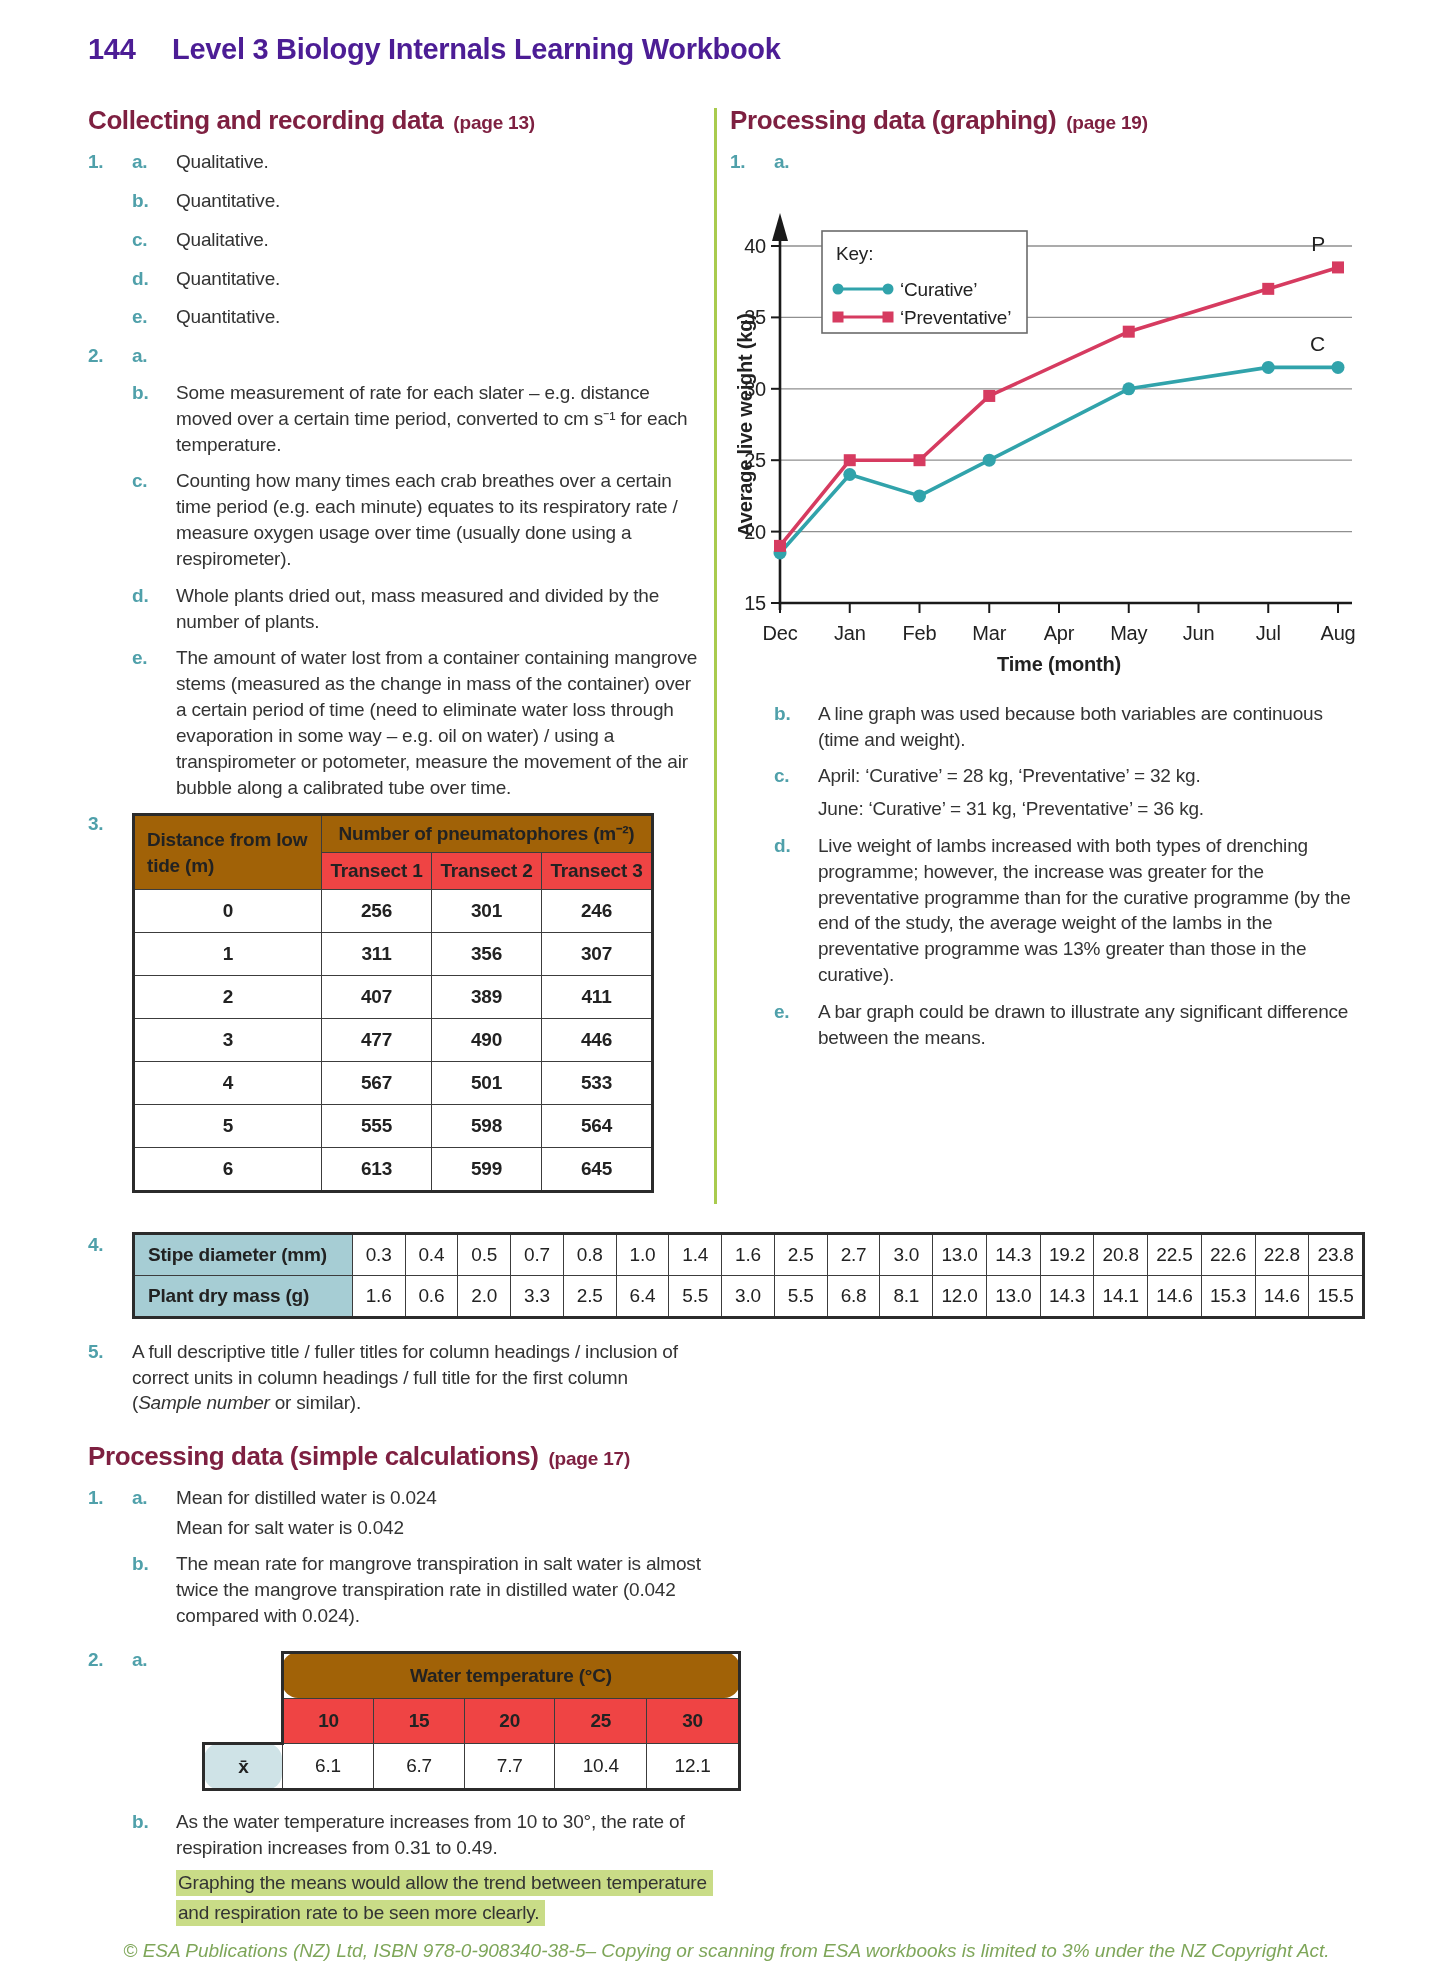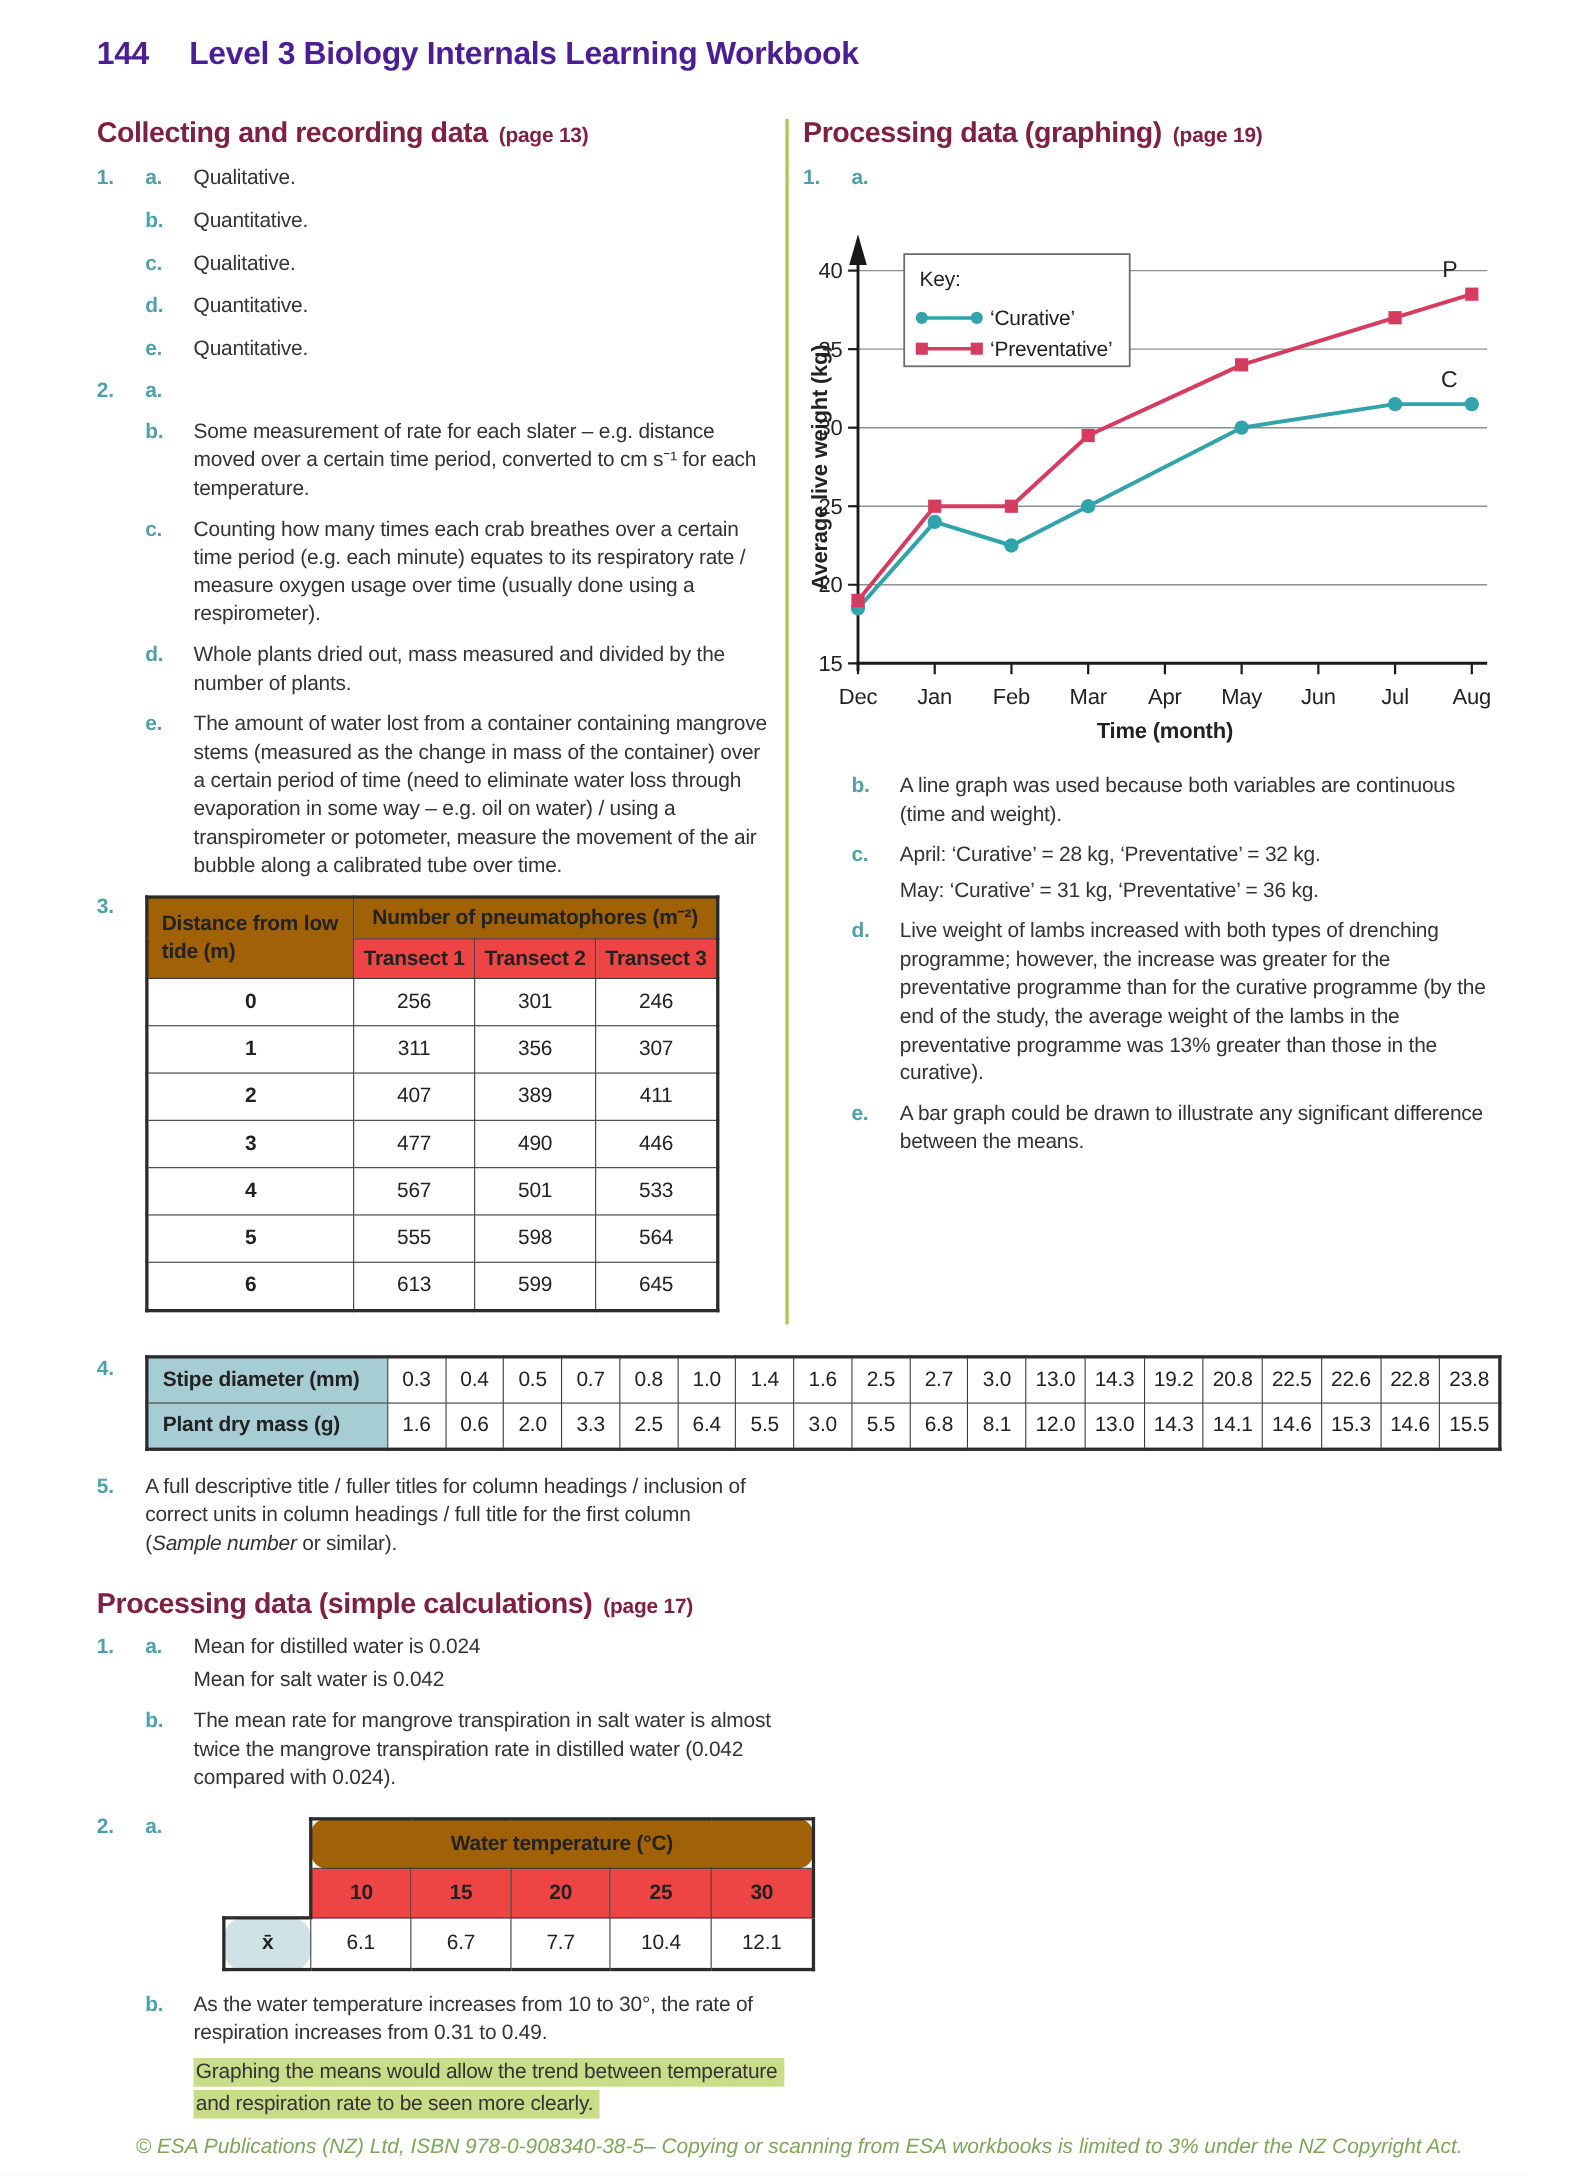--- a/index.html
+++ b/index.html
@@ -28,21 +28,21 @@
   .line + .line{margin-top:7px;}
   
   table{border-collapse:collapse;font-size:19px;color:#222;}
   td,th{border:1.5px solid #3c3c3c;text-align:center;padding:5px 6px;font-weight:normal;}
   th{font-weight:bold;}
   .hd{background:#a16207;}
   .hl{background:#ef4444;}
   .tbl3{border:3px solid #2b2b2b;margin-top:2px;}
   .tbl3 .c-lab{width:168px;text-align:left;padding-left:12px;}
   .tbl3 .c-t{width:97px;}
-  .tbl3 td{height:32px;}
+  .tbl3 td{height:32px;font-weight:bold;}
   .tbl3 td.rowhead{font-weight:bold;}
   .tbl4{border:3px solid #2b2b2b;}
   .tbl4 .lab{background:#a6cdd4;text-align:left;padding-left:13px;width:210px;}
   .tbl4 td{width:50px;padding:7px 2px;}
   .water{margin:4px 0 2px 26px;}
   .water td,.water th{width:84px;padding:9px 6px;}
   .water .blank{border:none;background:none;padding:0;}
   .water .rowlab{background:#cfe3e7;width:70px;}
   .bt{border-top:3px solid #2b2b2b;border-radius:16px;} .bb{border-bottom:3px solid #2b2b2b;}
   .bl{border-left:3px solid #2b2b2b;} .br{border-right:3px solid #2b2b2b;}
@@ -285,21 +285,21 @@
             <span class="l">b.</span>
             <span class="t">
               <span class="line">A line graph was used because both variables are continuous (time and weight).</span>
             </span>
           </div>
         <div class="li">
             <span class="n"></span>
             <span class="l">c.</span>
             <span class="t">
               <span class="line">April: ‘Curative’ = 28 kg, ‘Preventative’ = 32 kg.</span>
-              <span class="line">May: ‘Curative’ = 31 kg, ‘Preventative’ = 36 kg.</span>
+              <span class="line">June: ‘Curative’ = 31 kg, ‘Preventative’ = 36 kg.</span>
             </span>
           </div>
         <div class="li">
             <span class="n"></span>
             <span class="l">d.</span>
             <span class="t">
               <span class="line">Live weight of lambs increased with both types of drenching programme; however, the increase was greater for the preventative programme than for the curative programme (by the end of the study, the average weight of the lambs in the preventative programme was 13% greater than those in the curative).</span>
             </span>
           </div>
         <div class="li">

